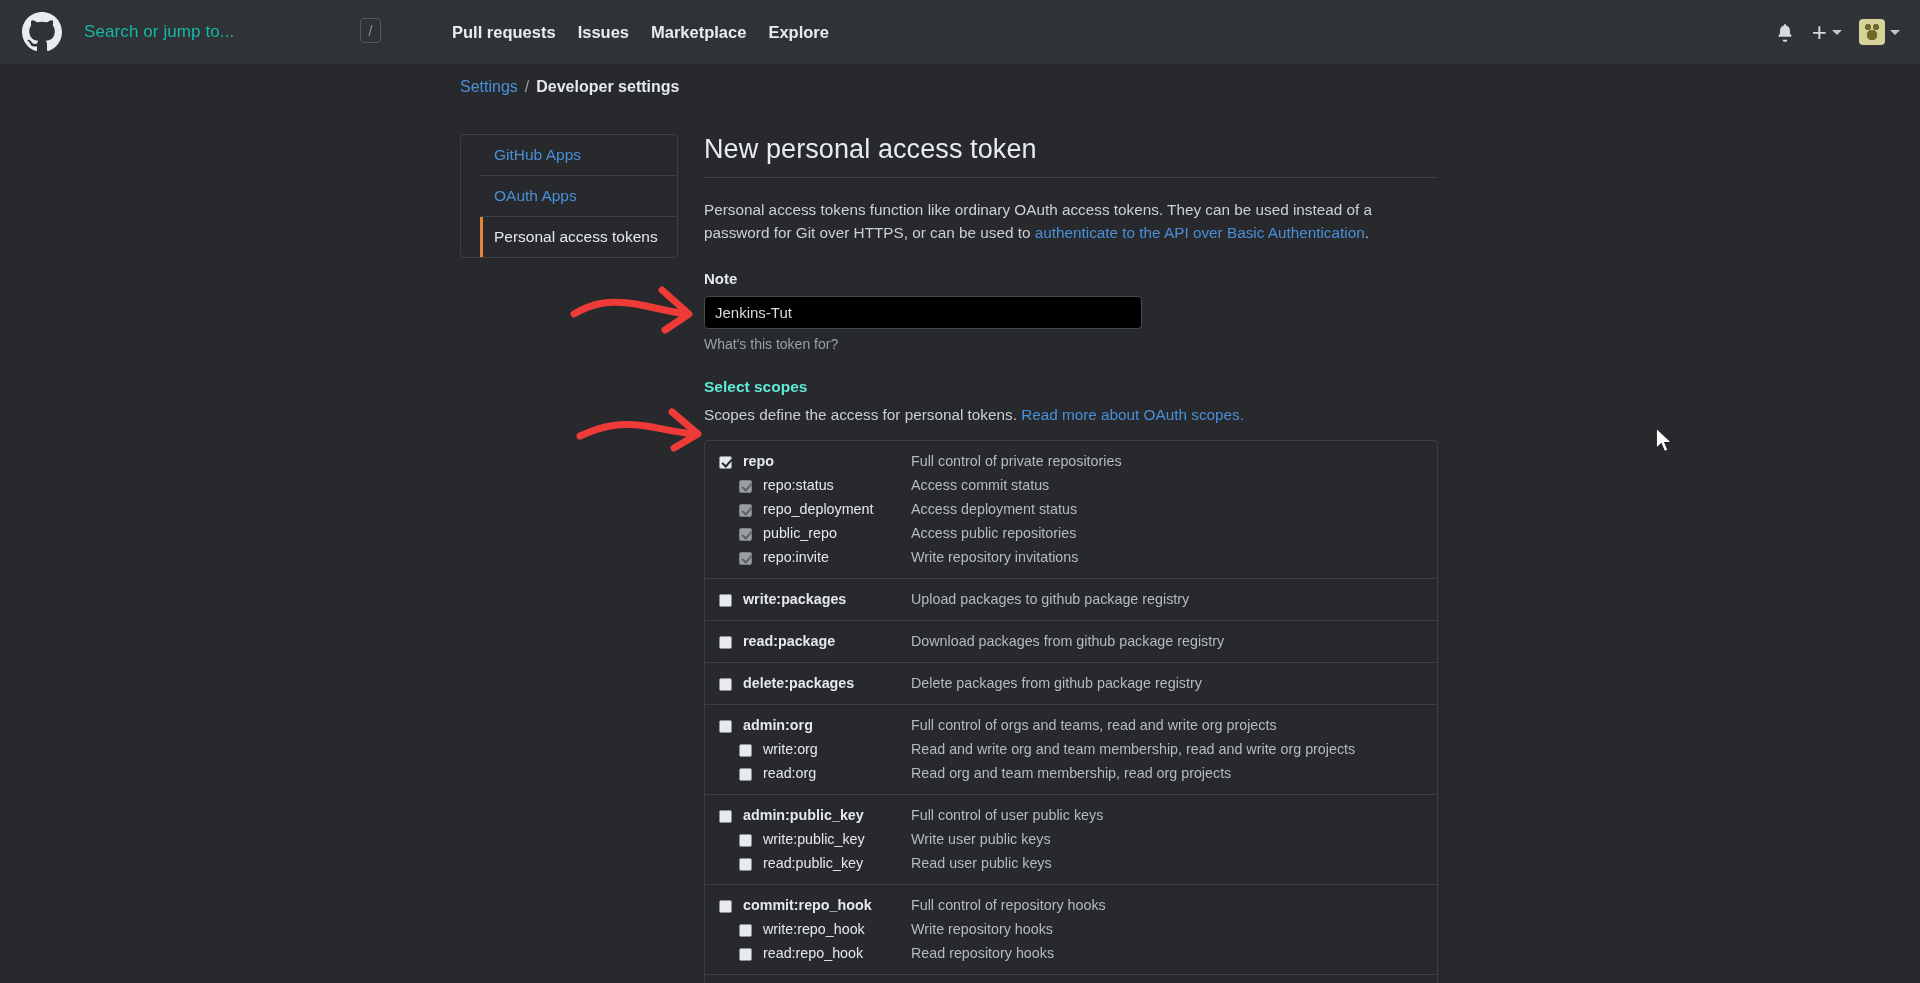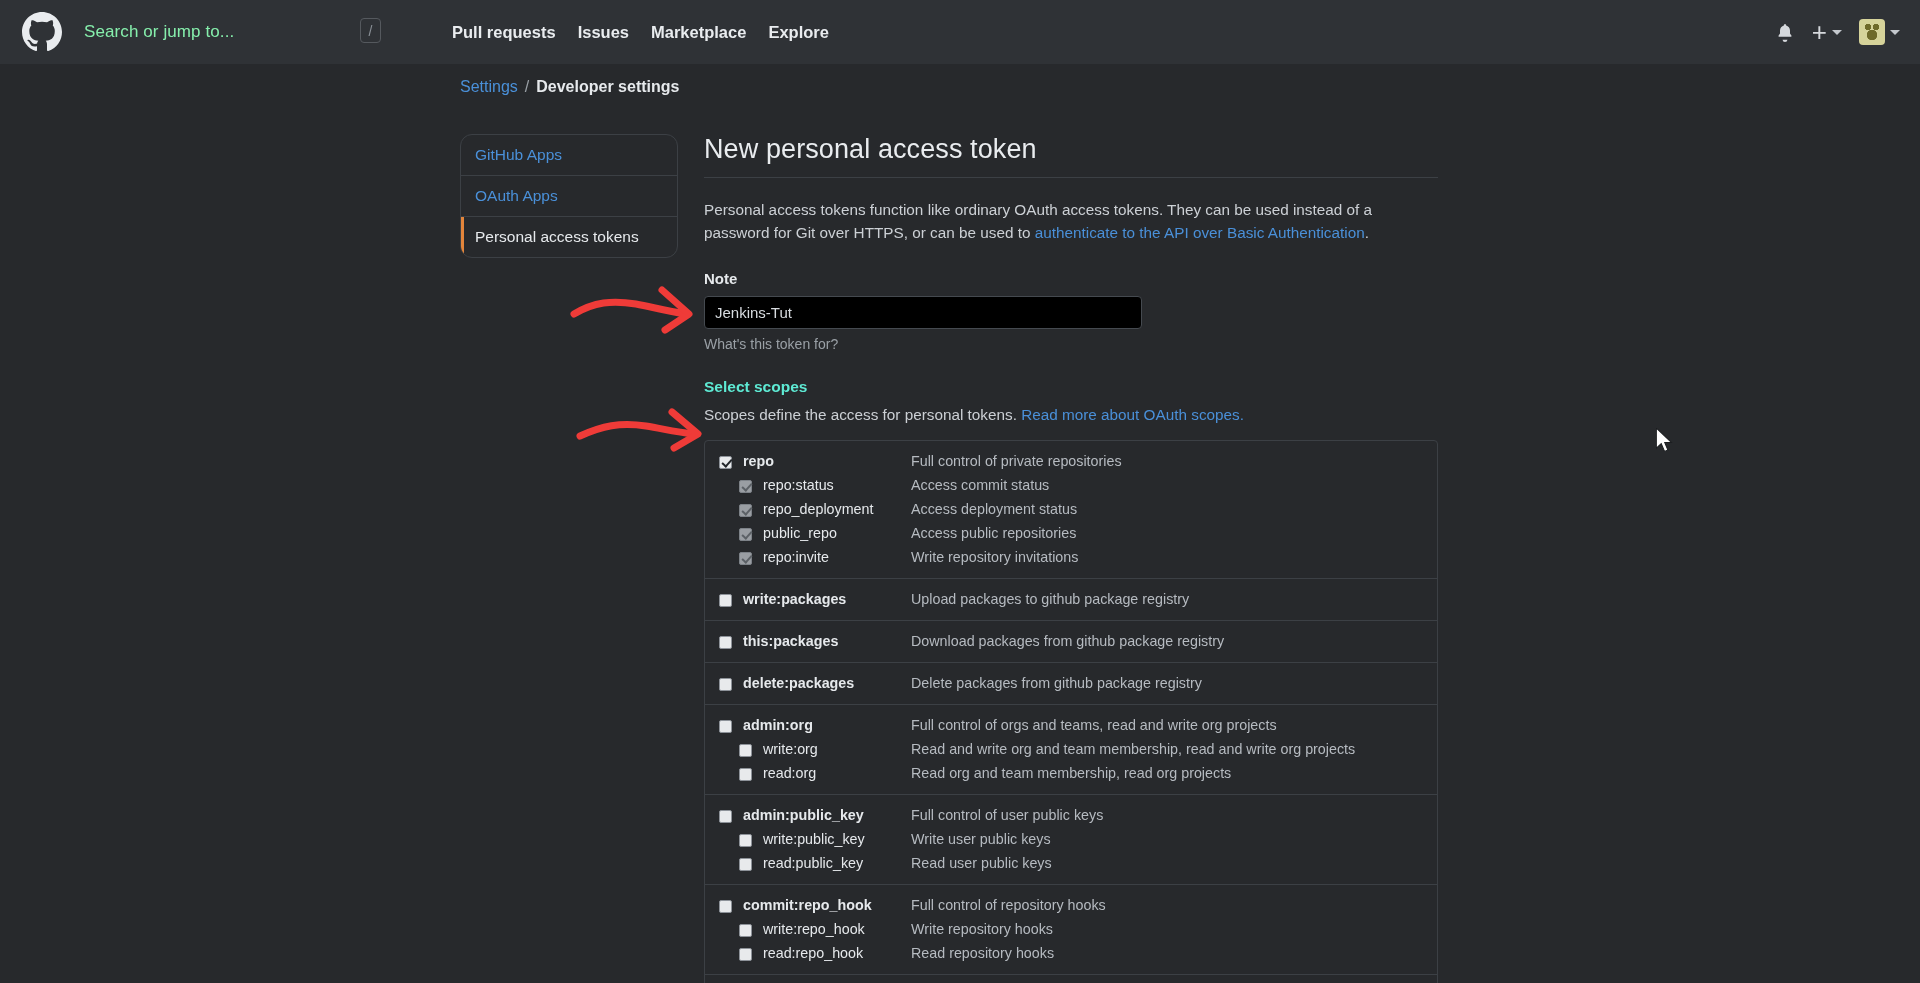--- a/index.html
+++ b/index.html
@@ -22,21 +22,21 @@
   .gh-logo { width: 40px; height: 40px; flex: 0 0 auto; display:block; }
   .search-box {
     margin-left: 22px;
     width: 300px;
     height: 34px;
     display: flex;
     align-items: center;
     position: relative;
   }
   .search-text {
-    color: #86efac;
+    color: #14b8a6;
     font-size: 17px;
     letter-spacing: .1px;
   }
   .slash-key {
     position: absolute;
     left: 276px;
     top: 3px;
     width: 21px; height: 25px;
     border: 1px solid #55595e;
     border-radius: 4px;
@@ -104,23 +104,24 @@
   .page {
     display: flex;
     padding-left: 460px;
     padding-top: 24px;
     gap: 26px;
   }
   .sidenav {
     width: 218px;
     flex: 0 0 218px;
     border: 1px solid #3c4045;
-    border-radius: 12px;
+    border-radius: 4px;
     overflow: hidden;
     height: fit-content;
+    padding-left: 19px;
   }
   .sidenav-item {
     display: block;
     padding: 11px 14px;
     font-size: 15.5px;
     color: #4a90d9;
     text-decoration: none;
     border-bottom: 1px solid #3c4045;
     background: transparent;
     cursor: pointer;
@@ -352,21 +353,21 @@
         <div class="scope-group">
           <div class="scope-row">
             <span class="cb"></span>
             <span class="scope-name">write:packages</span>
             <span class="scope-desc">Upload packages to github package registry</span>
           </div>
         </div>
         <div class="scope-group">
           <div class="scope-row">
             <span class="cb"></span>
-            <span class="scope-name">this:packages</span>
+            <span class="scope-name">read:package</span>
             <span class="scope-desc">Download packages from github package registry</span>
           </div>
         </div>
         <div class="scope-group">
           <div class="scope-row">
             <span class="cb"></span>
             <span class="scope-name">delete:packages</span>
             <span class="scope-desc">Delete packages from github package registry</span>
           </div>
         </div>

